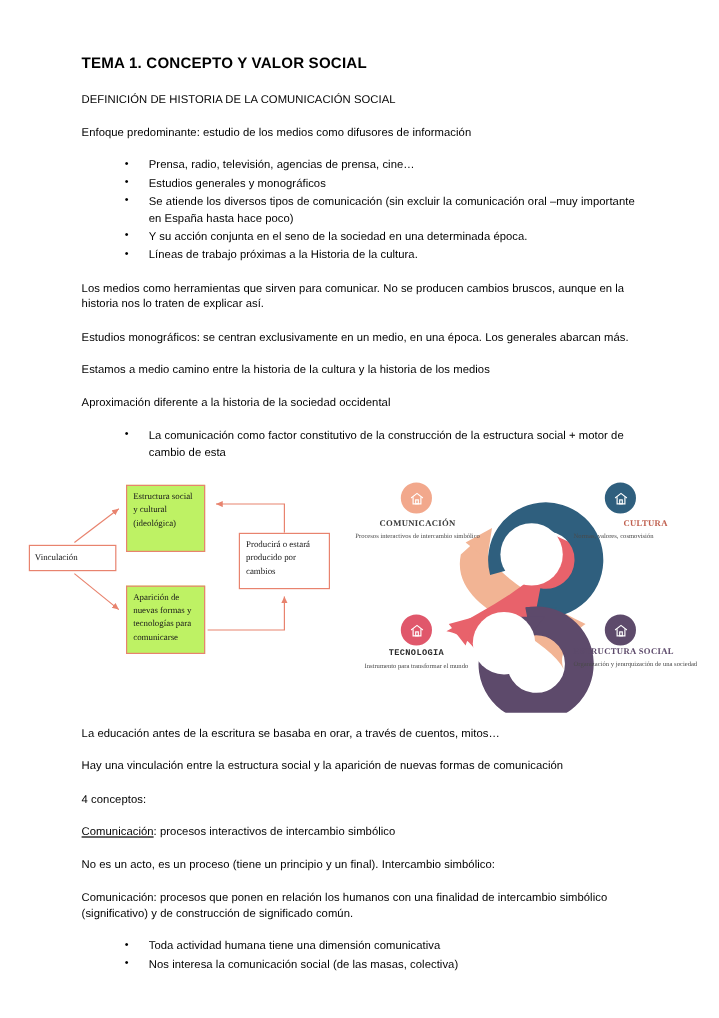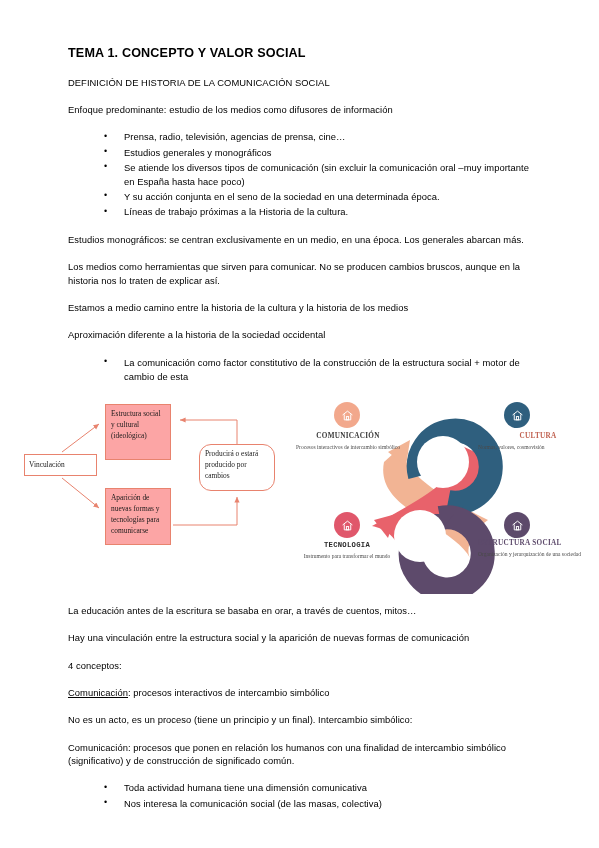--- a/index.html
+++ b/index.html
@@ -79,36 +79,36 @@
   .fbox {
     position: absolute;
     box-sizing: border-box;
     border: 1px solid #e8836e;
     font-family: "Liberation Serif", serif;
     font-size: 7.4px;
     line-height: 1.5;
     color: #1a1a1a;
     padding: 3px 5px;
   }
-  .fbox.filled { background: #fca5a5; }
+  .fbox.filled { background: #bef264; }
   .fbox.plain  { background: #ffffff; }
 
   #box-vinculacion {
     left: 24px; top: 56px; width: 73px; height: 22px;
     display: flex; align-items: center; justify-content: flex-start;
     padding: 0 4px;
   }
   #box-estructura {
     left: 105px; top: 6px; width: 66px; height: 56px;
   }
   #box-aparicion {
     left: 105px; top: 90px; width: 66px; height: 57px;
   }
   #box-producira {
-    left: 199px; top: 46px; width: 76px; height: 47px; border-radius: 12px;
+    left: 199px; top: 46px; width: 76px; height: 47px;
   }
   .flow-svg {
     position: absolute;
     left: 0; top: 0;
     width: 300px; height: 196px;
   }
 
   
   .infinity {
     position: absolute;
@@ -179,22 +179,22 @@
   <p class="para">Enfoque predominante: estudio de los medios como difusores de información</p>
 
   <ul class="bullets">
     <li>Prensa, radio, televisión, agencias de prensa, cine…</li>
     <li>Estudios generales y monográficos</li>
     <li>Se atiende los diversos tipos de comunicación (sin excluir la comunicación oral –muy importante en España hasta hace poco)</li>
     <li>Y su acción conjunta en el seno de la sociedad en una determinada época.</li>
     <li>Líneas de trabajo próximas a la Historia de la cultura.</li>
   </ul>
 
+  <p class="para">Los medios como herramientas que sirven para comunicar. No se producen cambios bruscos, aunque en la historia nos lo traten de explicar así.</p>
   <p class="para">Estudios monográficos: se centran exclusivamente en un medio, en una época. Los generales abarcan más.</p>
-  <p class="para">Los medios como herramientas que sirven para comunicar. No se producen cambios bruscos, aunque en la historia nos lo traten de explicar así.</p>
   <p class="para">Estamos a medio camino entre la historia de la cultura y la historia de los medios</p>
   <p class="para">Aproximación diferente a la historia de la sociedad occidental</p>
 
   <ul class="bullets">
     <li>La comunicación como factor constitutivo de la construcción de la estructura social + motor de cambio de esta</li>
   </ul>
 
   <div class="figure-block">
 
     <div class="flow">

